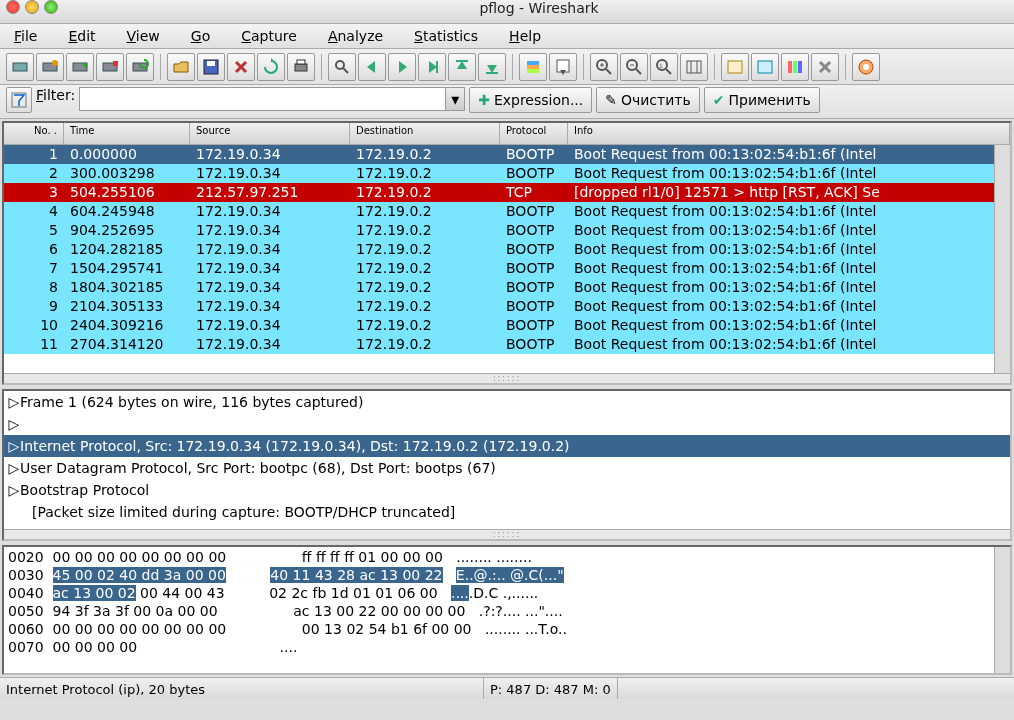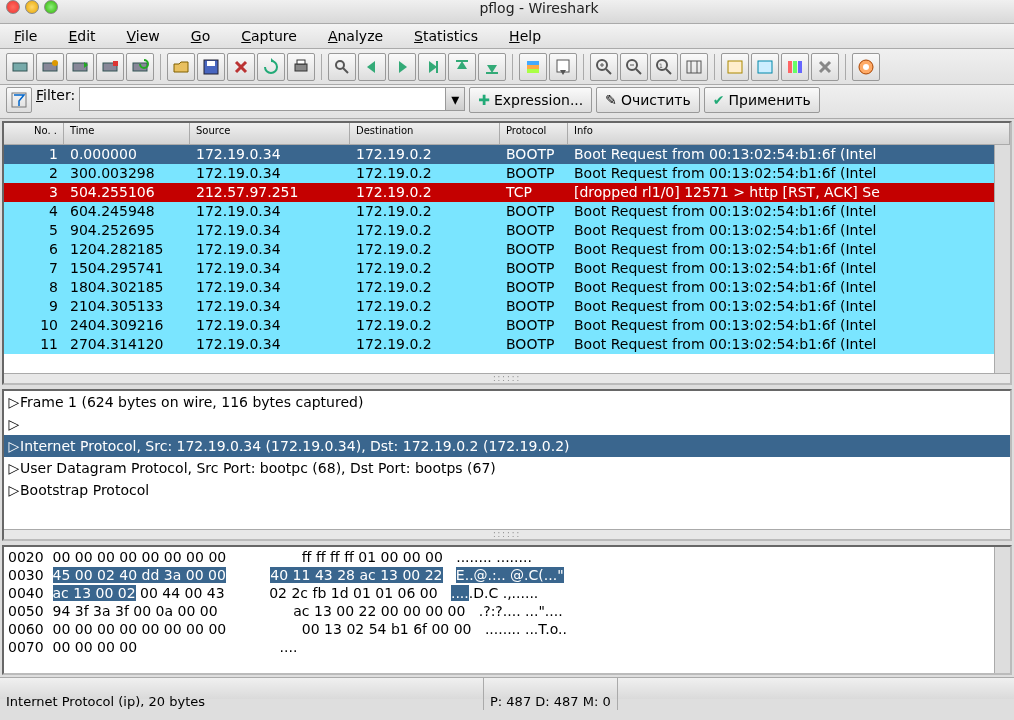--- a/index.html
+++ b/index.html
@@ -46,21 +46,21 @@
 .tree-wrap { border: 2px inset #bbb; margin: 2px; background: #fff; height: 152px; display:flex; flex-direction:column; }
 .tree-body { flex: 1; overflow: auto; }
 .tree-row { display: flex; align-items: center; font-family: "DejaVu Sans Mono", monospace; font-size: 14px; height: 22px; padding: 0 4px; white-space: nowrap; }
 .tree-row .exp { width: 12px; text-align: center; cursor: default; }
 .tree-sel { background: #3a668e; color: #fff; }
 .hex-wrap { border: 2px inset #bbb; margin: 2px; background: #fff; height: 130px; display:flex; flex-direction:column; }
 .hex-body { flex: 1; overflow: auto; font-family: "DejaVu Sans Mono", monospace; font-size: 14px; padding: 2px 4px; white-space: pre; }
 .hex-line { height: 18px; }
 .hex-sel { background: #3a668e; color: #fff; }
 .statusbar { height: 22px; background: linear-gradient(#f0f0f0,#dadada); border-top: 1px solid #aaa; display: flex; font-size: 13px; }
-.statusbar > div { padding: 16px 6px; border-right: 1px solid #aaa; }
+.statusbar > div { padding: 4px 6px; border-right: 1px solid #aaa; }
 .sb-left { flex: 0 0 484px; }
 </style>
 </head>
 <body>
 
 <div class="titlebar">
   <div class="traffic">
     <div class="tbtn tclose"></div>
     <div class="tbtn tmin"></div>
     <div class="tbtn tmax"></div>
@@ -400,20 +400,21 @@
       <div class="tree-row">
         <span class="exp">▷</span>
         <span>User Datagram Protocol, Src Port: bootpc (68), Dst Port: bootps (67)</span>
       </div>
       <div class="tree-row">
         <span class="exp">▷</span>
         <span>Bootstrap Protocol</span>
       </div>
       <div class="tree-row">
         <span class="exp">&nbsp;</span>
+        <span style="padding-left:12px">[Packet size limited during capture: BOOTP/DHCP truncated]</span>
       </div>
     </div>
   <div class="list-foot">
       <span class="dotgrip">::::::</span>
     </div>
 </div>
 
 <div class="hex-wrap">
   <div style="display:flex; flex:1; min-height:0;">
     <div class="hex-body" id="hex-rows"><div class="hex-line">0020  <span class="">00 00 00 00 00 00 00 00</span>                 <span class="">ff ff ff ff 01 00 00 00</span>   <span class="">........ ........</span></div><div class="hex-line">0030  <span class="hex-sel">45 00 02 40 dd 3a 00 00</span>          <span class="hex-sel">40 11 43 28 ac 13 00 22</span>   <span class="hex-sel">E..@.:.. @.C(..."</span></div><div class="hex-line">0040  <span class="hex-sel">ac 13 00 02</span> 00 44 00 43          <span class="">02 2c fb 1d 01 01 06 00</span>   <span class="hex-sel">....</span>.D.C .,......</div><div class="hex-line">0050  <span class="">94 3f 3a 3f 00 0a 00 00</span>                 <span class="">ac 13 00 22 00 00 00 00</span>   <span class="">.?:?.... ..."....</span></div><div class="hex-line">0060  <span class="">00 00 00 00 00 00 00 00</span>                 <span class="">00 13 02 54 b1 6f 00 00</span>   <span class="">........ ...T.o..</span></div><div class="hex-line">0070  <span class="">00 00 00 00</span>                             <span class=""></span>   <span class="">....</span></div></div>

